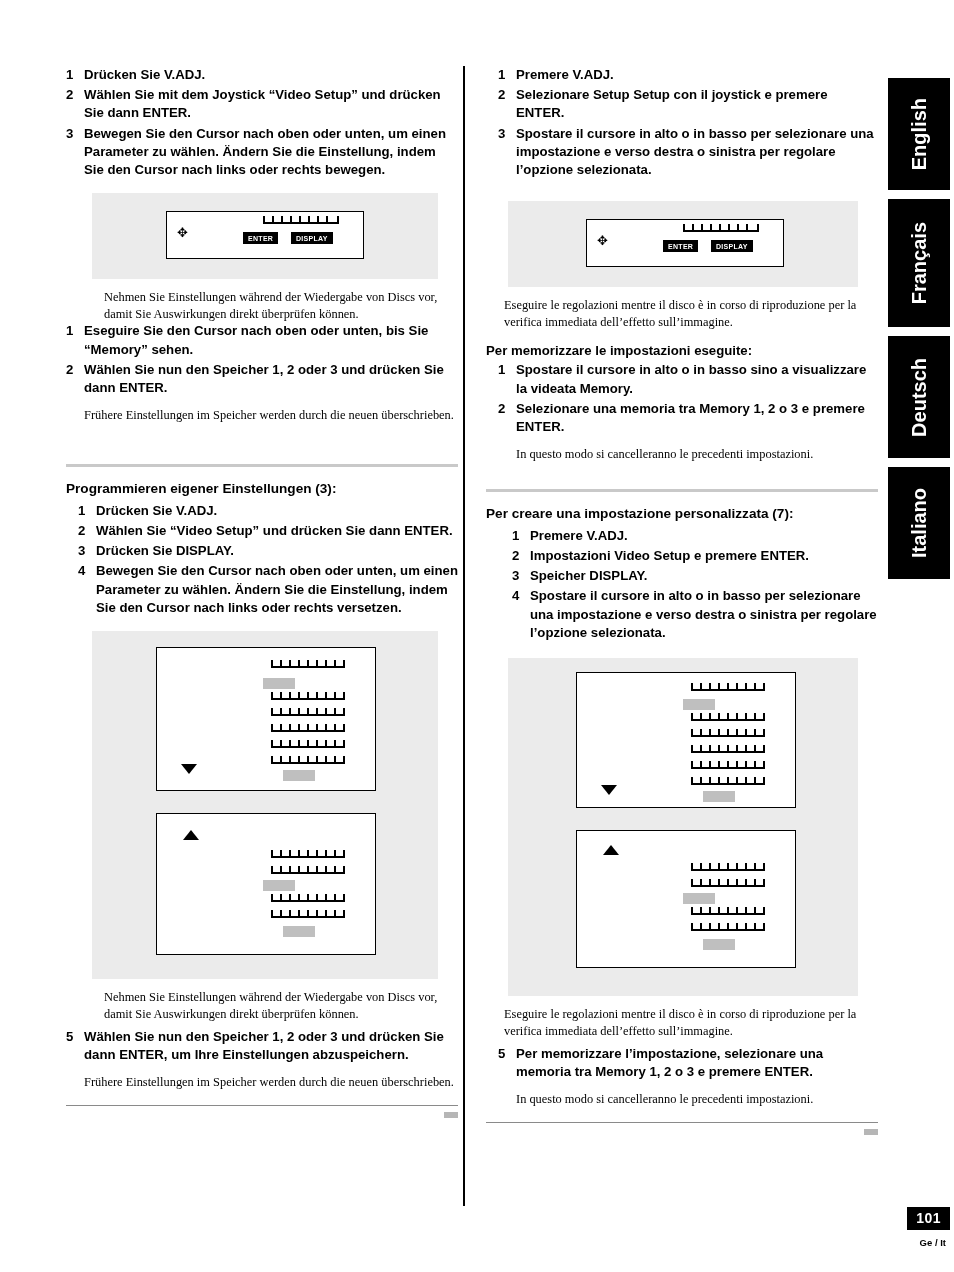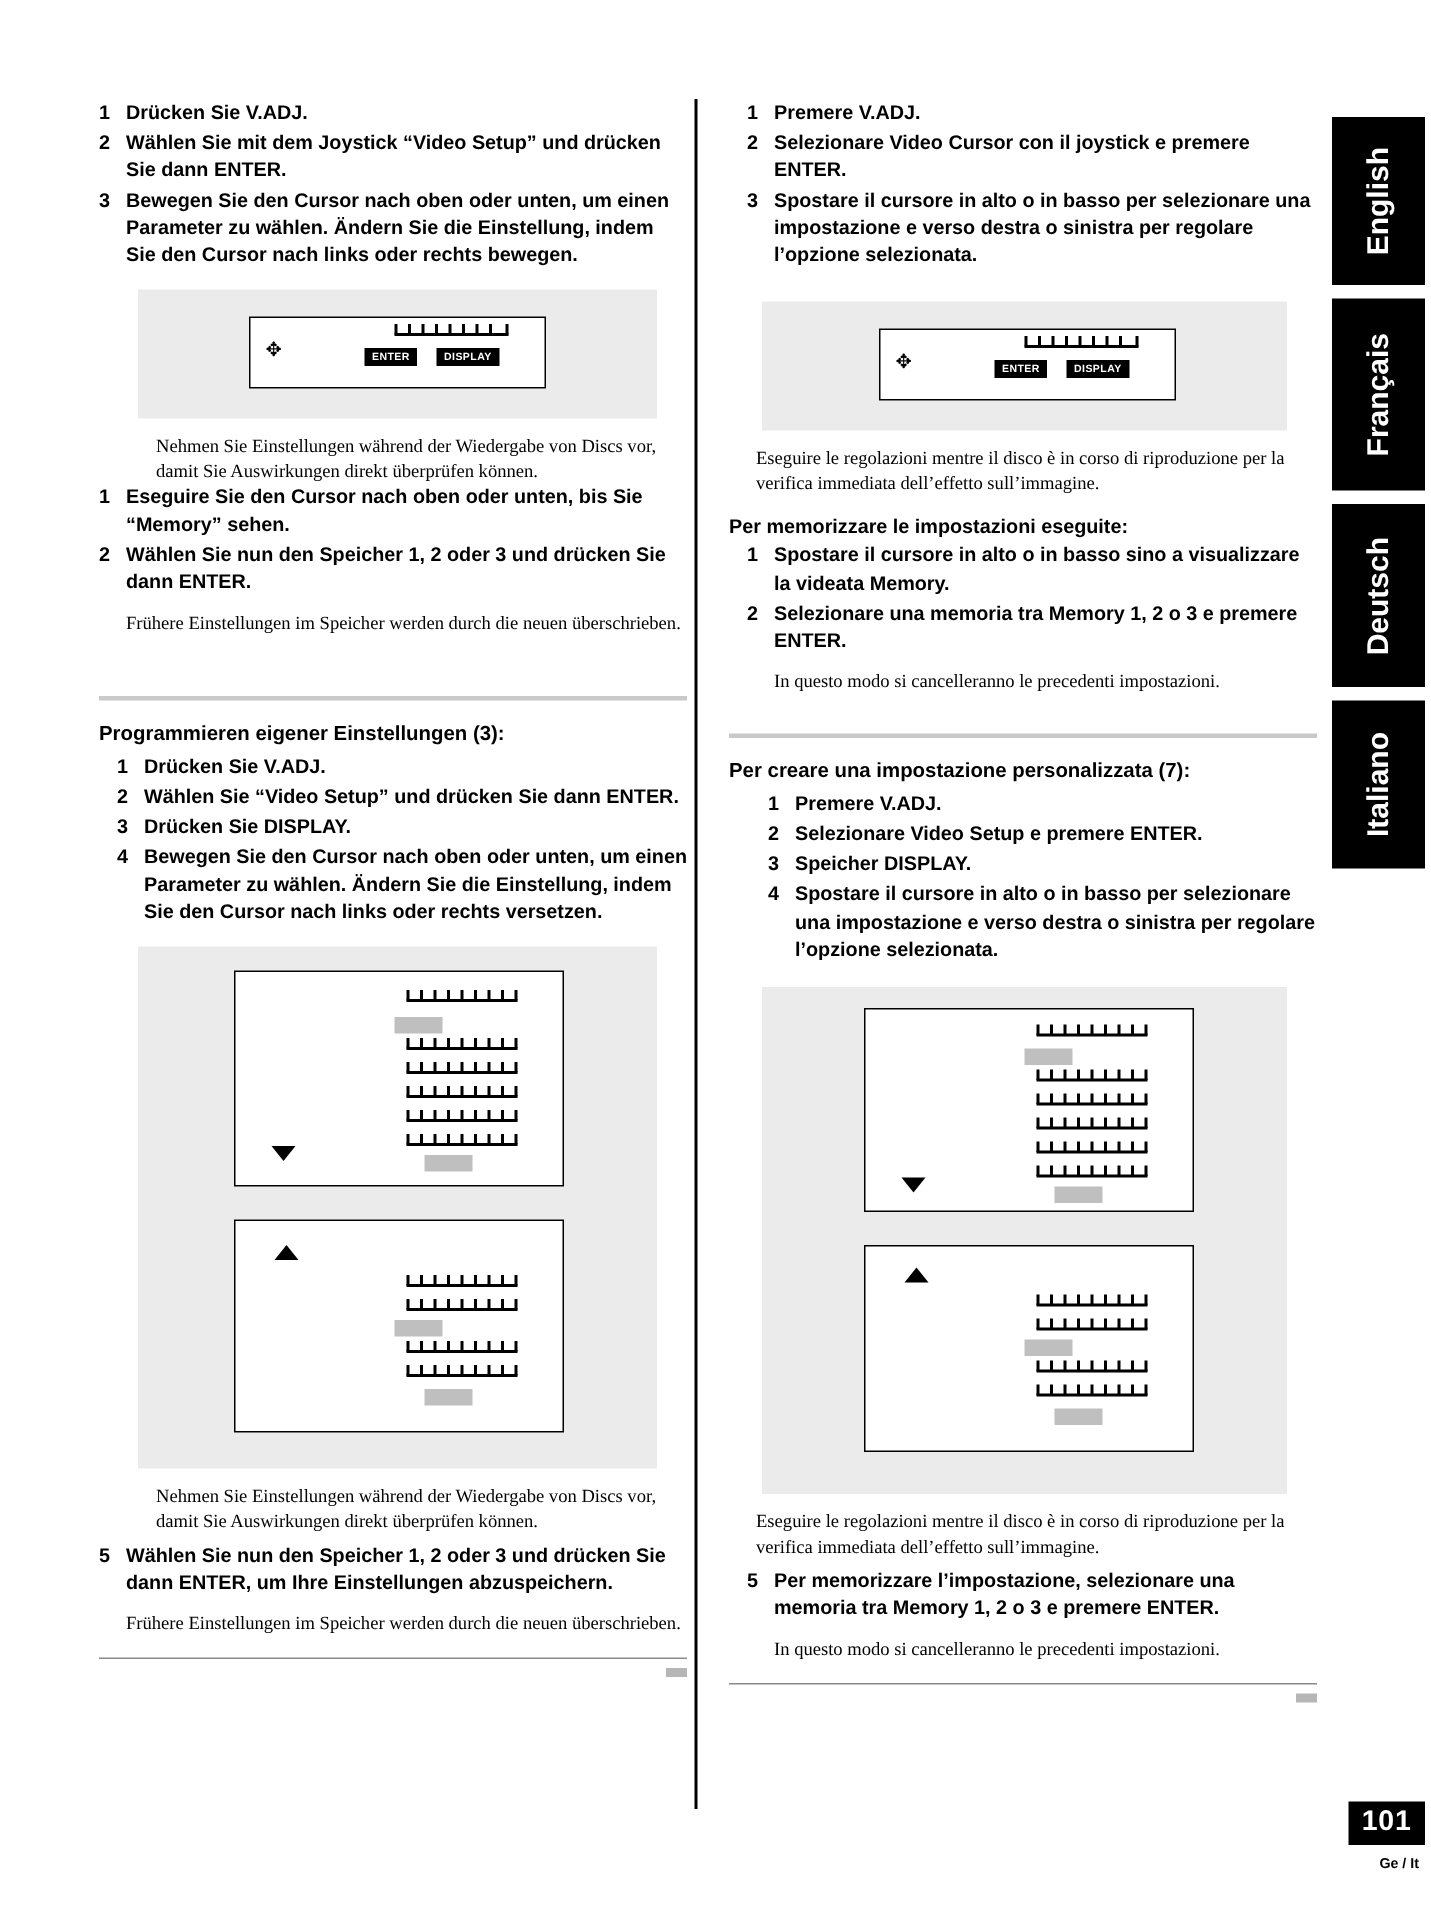--- a/index.html
+++ b/index.html
@@ -224,21 +224,21 @@
     margin-top: 6px;
   }
 
   
   .page-num {
     position: absolute;
     right: 4px;
     bottom: 42px;
     background: #000;
     color: #fff;
-    font-size: 19px;
+    font-size: 14px;
     font-weight: bold;
     padding: 3px 9px 4px 9px;
     letter-spacing: 0.5px;
   }
   .footer-lbl {
     position: absolute;
     right: 8px;
     bottom: 24px;
     font-size: 9.5px;
     font-weight: bold;
@@ -489,21 +489,21 @@
 
   <div class="col col-right">
 
     <ul class="steps" style="margin-left:12px;">
       <li class="step">
           <span class="num">1</span>
           <span class="txt">Premere V.ADJ.</span>
         </li>
       <li class="step">
           <span class="num">2</span>
-          <span class="txt">Selezionare Video Cursor con il joystick e premere ENTER.</span>
+          <span class="txt">Selezionare Setup Setup con il joystick e premere ENTER.</span>
         </li>
       <li class="step">
           <span class="num">3</span>
           <span class="txt">Spostare il cursore in alto o in basso per selezionare una impostazione e verso destra o sinistra per regolare l’opzione selezionata.</span>
         </li>
     </ul>
 
     <div class="panel fig-remote" style="margin-top:22px; margin-left:22px; width:350px;">
       <div class="screen" style="left:78px;">
         <div class="dpad">✥</div>
@@ -542,21 +542,21 @@
     <div class="rule" style="margin-top:26px;"></div>
 
     <div class="section-head">Per creare una impostazione personalizzata (7):</div>
     <ul class="steps" style="margin-left:26px;">
       <li class="step">
           <span class="num">1</span>
           <span class="txt">Premere V.ADJ.</span>
         </li>
       <li class="step">
           <span class="num">2</span>
-          <span class="txt">Selezionare Video Setup e premere ENTER.</span>
+          <span class="txt">Impostazioni Video Setup e premere ENTER.</span>
         </li>
       <li class="step">
           <span class="num">3</span>
           <span class="txt">Speicher DISPLAY.</span>
         </li>
       <li class="step">
           <span class="num">4</span>
           <span class="txt">Spostare il cursore in alto o in basso per selezionare una impostazione e verso destra o sinistra per regolare l’opzione selezionata.</span>
         </li>
     </ul>

